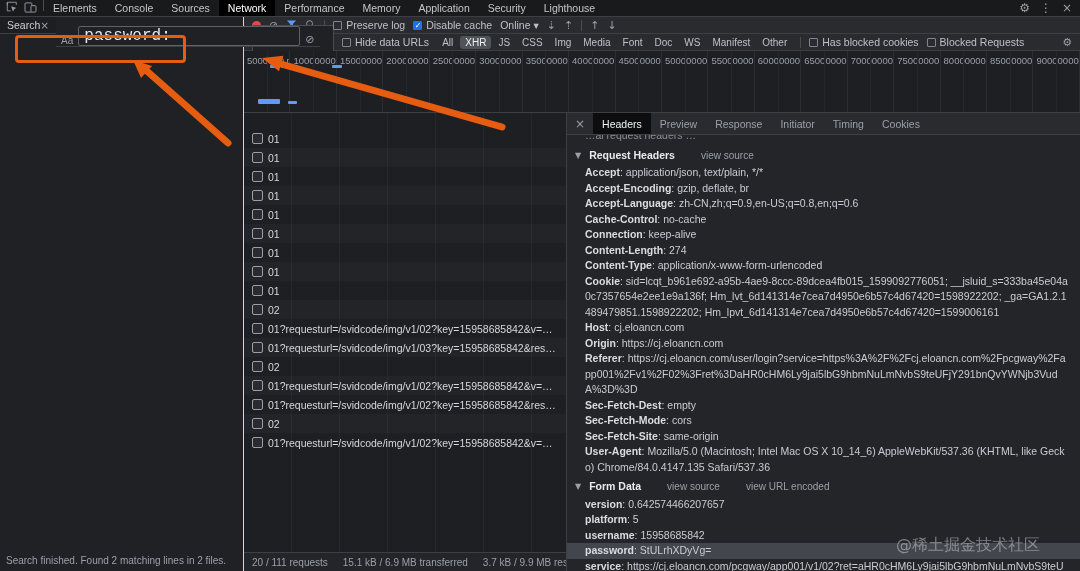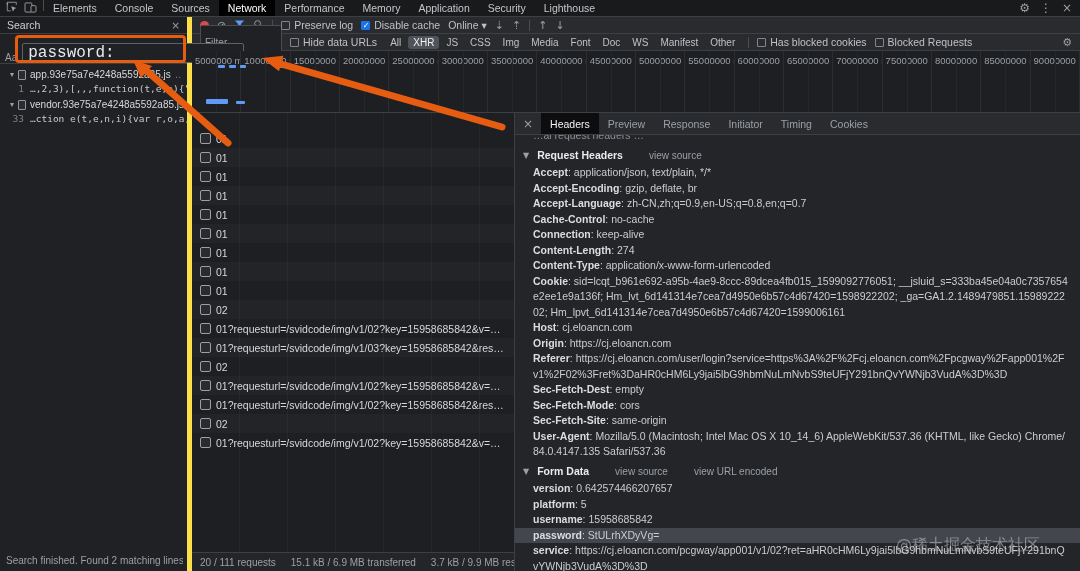--- a/index.html
+++ b/index.html
@@ -11,21 +11,21 @@
   
   .tabbar{height:17px;background:#191a1c;border-bottom:1px solid #3c4043;display:flex;align-items:stretch}
   .tabbar .corner-icons{display:flex;align-items:center;gap:6px;padding:0 6px}
   .tab{padding:0 9px;display:flex;align-items:center;color:#c3c7cb;font-size:10.5px;white-space:nowrap}
   .tab.active{background:#000;color:#ffffff}
   .tabbar-right{margin-left:auto;display:flex;align-items:center;gap:10px;padding-right:8px;color:#9aa0a6;font-size:12px}
 
   .body{display:flex;height:554px}
 
   
-  .search-panel{width:192px;flex:none;border-right:5px solid #fde047;background:#202124;position:relative;display:flex;flex-direction:column}
+  .search-panel{width:244px;flex:none;border-right:1px solid #fde047;background:#202124;position:relative;display:flex;}
   .sp-head{height:17px;border-bottom:1px solid #3c4043;display:flex;align-items:center;justify-content:space-between;padding:0 7px;font-size:10.5px;color:#cdd0d3;background:#1d1e21}
   .sp-close{color:#9aa0a6}
   .sp-toolbar{height:30px;display:flex;align-items:flex-end;gap:5px;padding:0 5px;border-bottom:1px solid #3c4043}
   .sp-aa{color:#9aa0a6;font-size:10px}
   .sp-input{flex:1;height:20px;background:#202124;border:1px solid #5f6368;border-radius:2px;color:#e8eaed;font-size:16px;padding:0 5px;font-family:Liberation Mono, monospace;outline:none}
   .sp-clear{color:#9aa0a6;font-size:11px}
   .sp-results{padding-top:3px;font-size:10px;overflow:hidden}
   .file-row{display:flex;align-items:center;gap:4px;height:15px;padding:0 6px;color:#d5d8dc;white-space:nowrap;overflow:hidden}
   .tri{color:#9aa0a6;font-size:8px}
   .file-ico{width:8px;height:10px;border:1px solid #8f959b;border-radius:1px;background:#2b2c2f;flex:none}
@@ -419,21 +419,21 @@
                 <span>Request Headers</span>
                 <span class="view-link">view source</span>
               </div>
               <div class="hdr-item">
                   <span class="hdr-name">Accept</span><span>: </span><span class="hdr-value">application/json, text/plain, */*</span>
                 </div>
                 <div class="hdr-item">
                   <span class="hdr-name">Accept-Encoding</span><span>: </span><span class="hdr-value">gzip, deflate, br</span>
                 </div>
                 <div class="hdr-item">
-                  <span class="hdr-name">Accept-Language</span><span>: </span><span class="hdr-value">zh-CN,zh;q=0.9,en-US;q=0.8,en;q=0.7</span>
+                  <span class="hdr-name">Accept-Language</span><span>: </span><span class="hdr-value">zh-CN,zh;q=0.9,en-US;q=0.8,en;q=0.6</span>
                 </div>
                 <div class="hdr-item">
                   <span class="hdr-name">Cache-Control</span><span>: </span><span class="hdr-value">no-cache</span>
                 </div>
                 <div class="hdr-item">
                   <span class="hdr-name">Connection</span><span>: </span><span class="hdr-value">keep-alive</span>
                 </div>
                 <div class="hdr-item">
                   <span class="hdr-name">Content-Length</span><span>: </span><span class="hdr-value">274</span>
                 </div>

